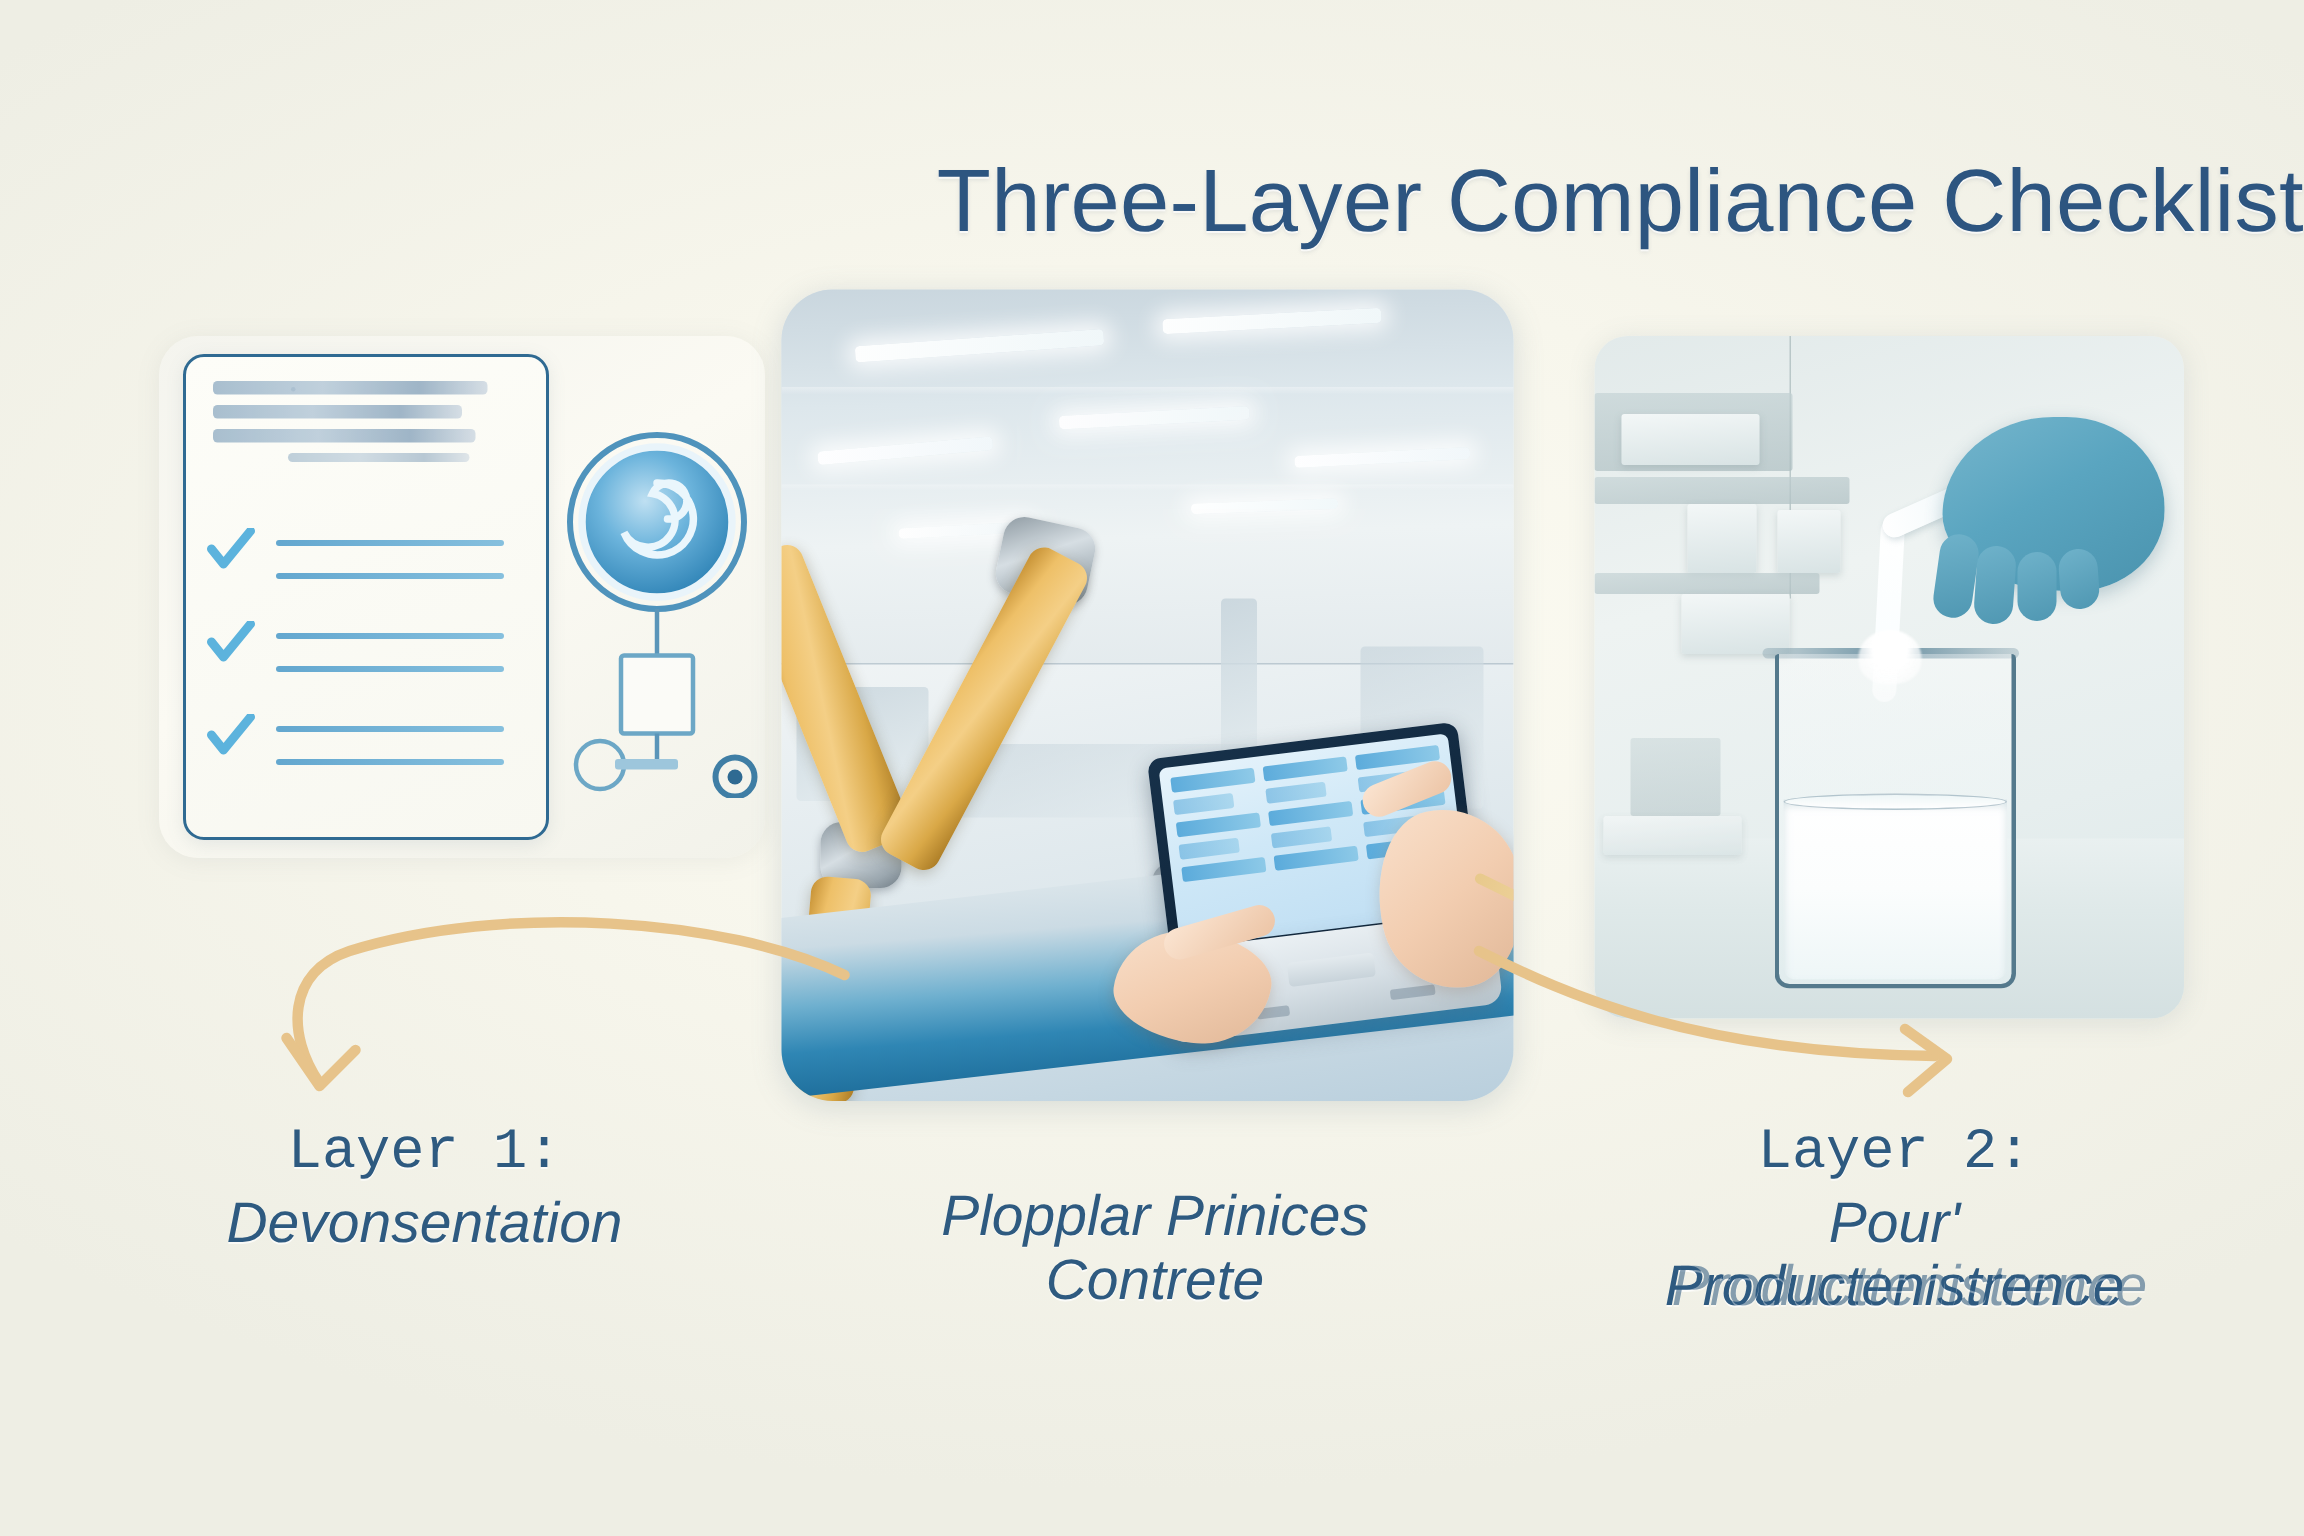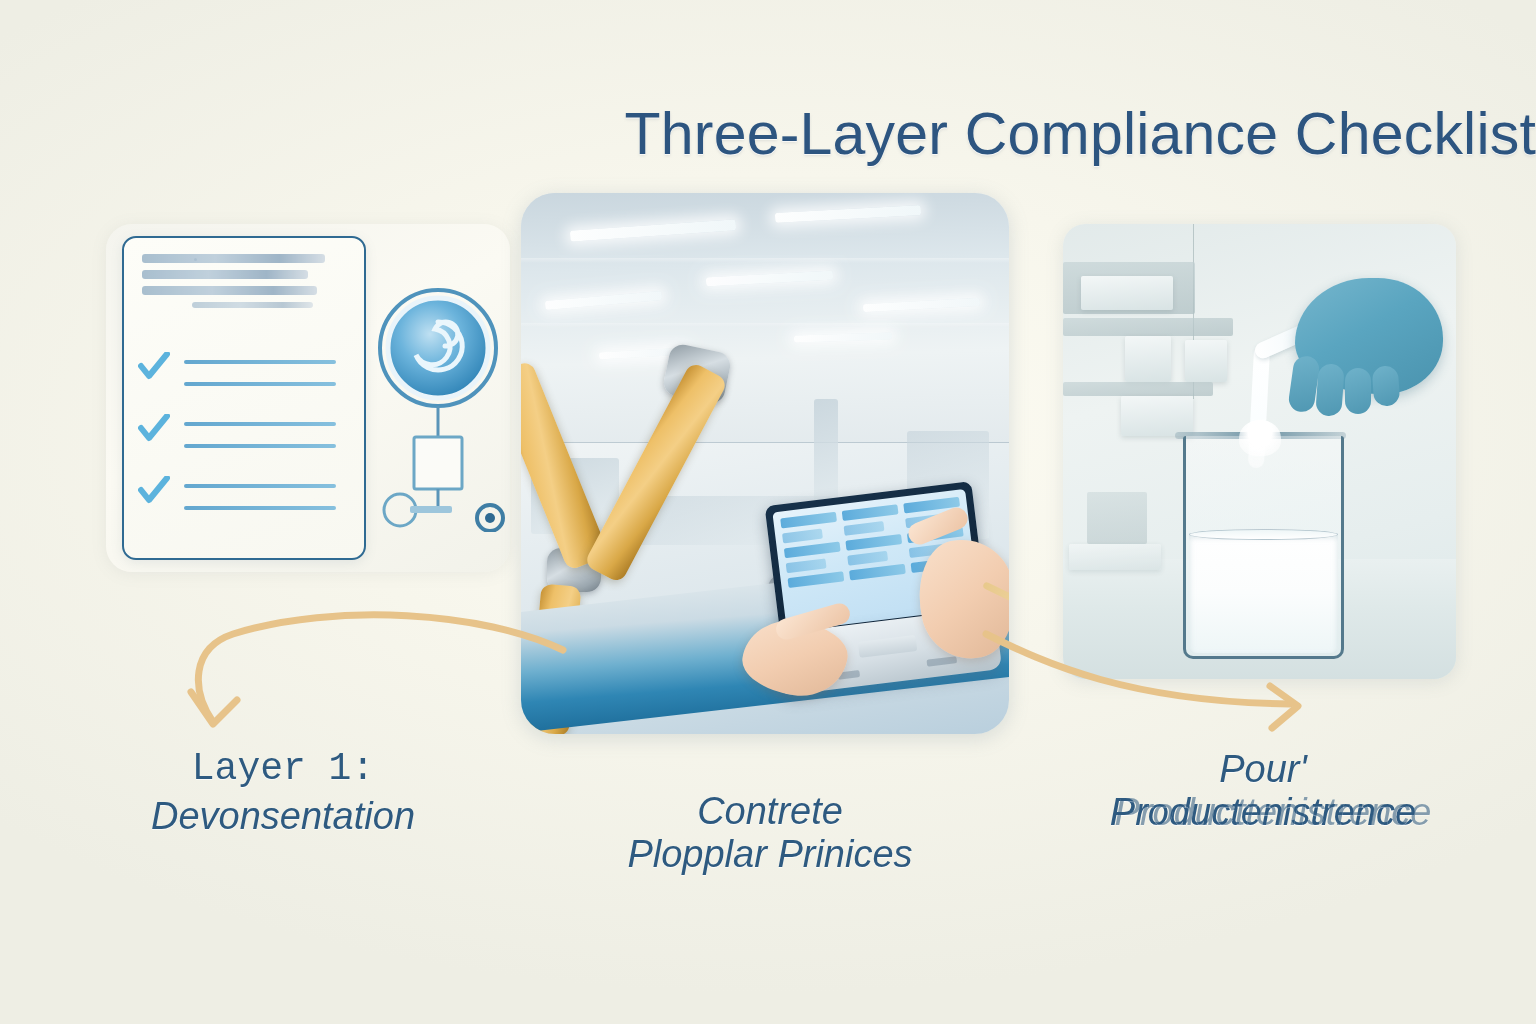--- a/index.html
+++ b/index.html
@@ -336,25 +336,26 @@
     <path d="M26 16 C86 46, 170 84, 330 86" fill="none" stroke="#e7c38a" stroke-width="7" stroke-linecap="round"></path>
     <path d="M310 68 L338 88 L312 110" fill="none" stroke="#e7c38a" stroke-width="7" stroke-linecap="round" stroke-linejoin="round"></path>
   </svg>
 
   <div class="cap" id="cap1">
     <span class="hd">Layer 1:</span>
     <span class="bd">Devonsentation</span>
   </div>
 
   <div class="cap" id="cap3mid">
+    <span class="bd">Plopplar Prinices</span>
     <span class="bd">Contrete</span>
-    <span class="bd">Plopplar Prinices</span>
   </div>
 
   <div class="cap" id="cap2">
+    <span class="hd">Layer 2:</span>
     <span class="bd">Pour'</span>
     <span class="bd stack">
       <span>Productenistrence</span>
       <span class="overlay-word" style="opacity:.55;transform:translateX(10px);">Producttenistrence</span>
     </span>
   </div>
 
 </div>
 
 </body></html>

